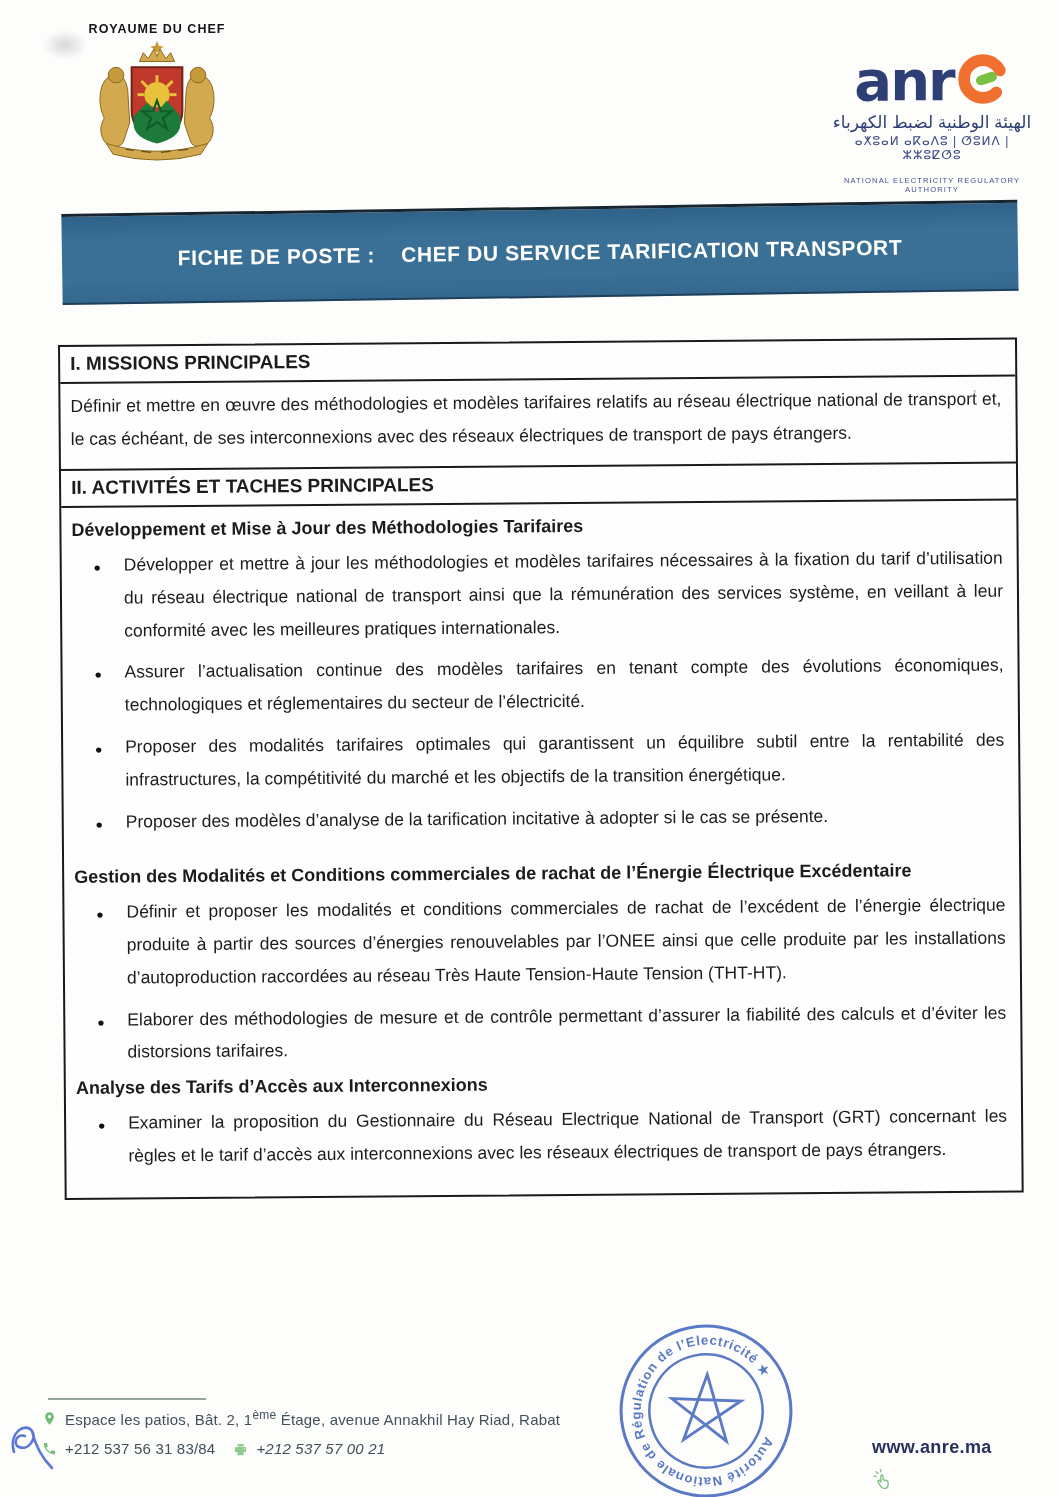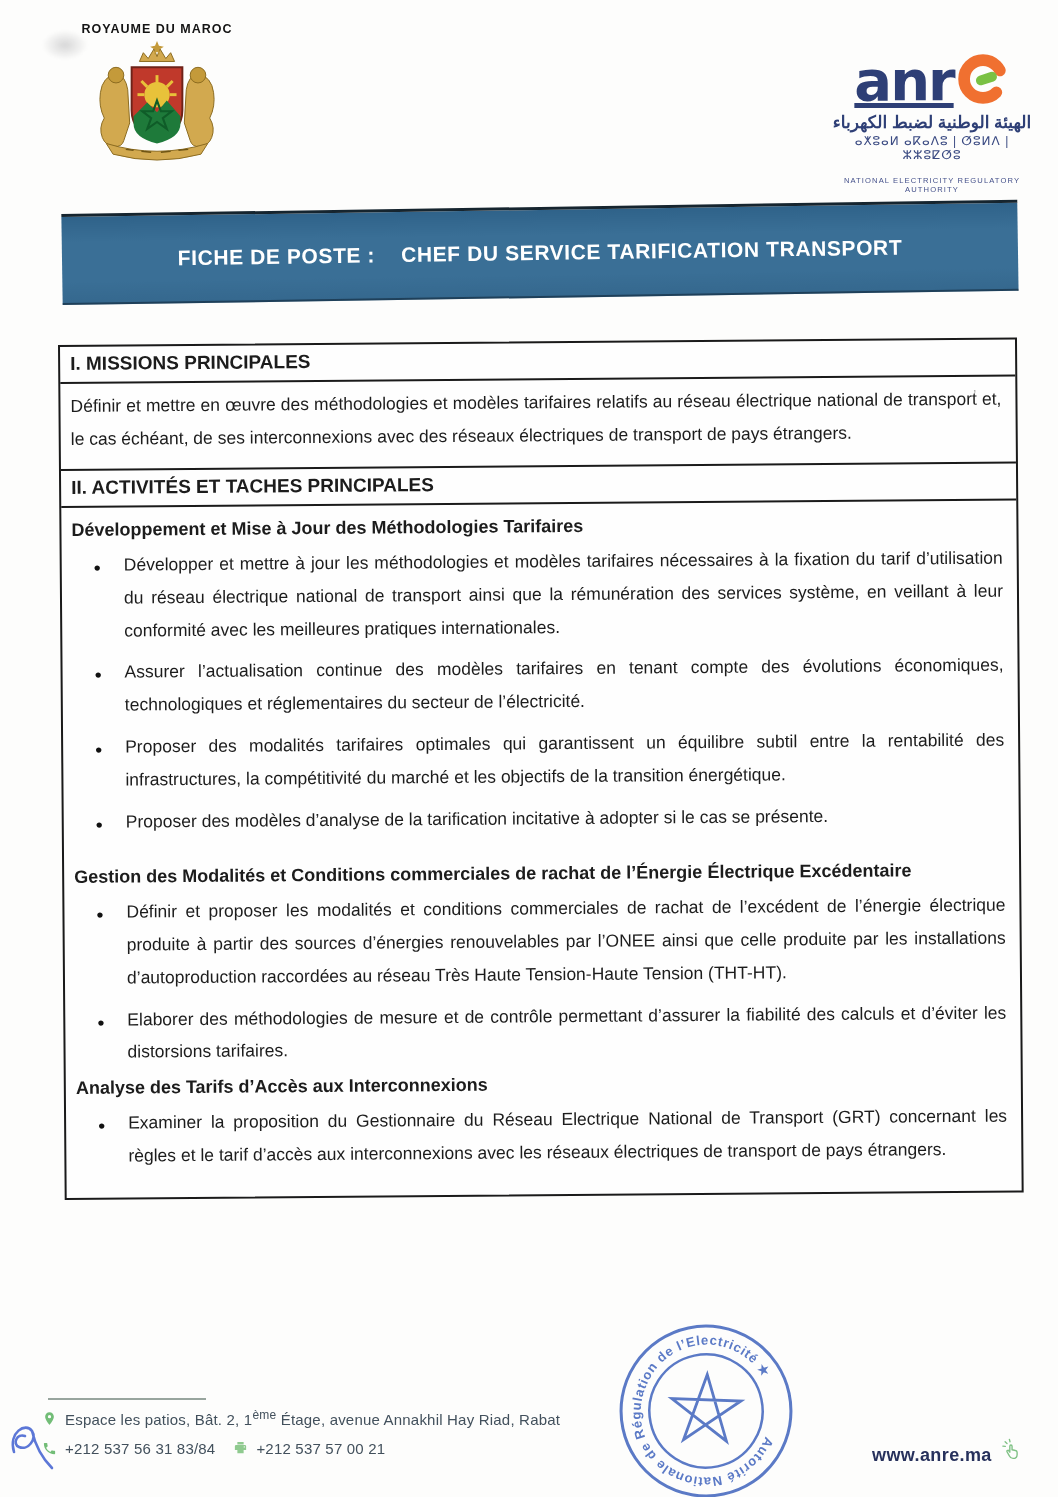--- a/index.html
+++ b/index.html
@@ -14,22 +14,22 @@
   .kingdom{position:absolute;left:62px;top:22px;width:190px;text-align:center;}
   .kingdom-label{font-size:12.5px;font-weight:bold;letter-spacing:1px;color:#141414;}
   .kingdom svg{margin-top:4px;}
   .smudge{position:absolute;left:42px;top:30px;width:46px;height:30px;
     background:radial-gradient(ellipse at center,rgba(120,120,125,.28),rgba(120,120,125,0) 70%);
     filter:blur(1px);}
   
   .anre{position:absolute;left:828px;top:52px;width:208px;text-align:center;}
   .anre-word{display:flex;align-items:center;justify-content:center;gap:2px;}
   .anre-word .txt{font-family:"DejaVu Sans",sans-serif;font-weight:bold;font-size:56px;
-    line-height:1;color:#2e3f76;letter-spacing:-2px;text-decoration:underline;}
-  .anre-arabic{direction:rtl;font-size:17px;font-weight:bold;color:#2e3f76;margin-top:2px;}
+    line-height:1;color:#2e3f76;letter-spacing:-2px;}
+  .anre-arabic{direction:rtl;font-size:17px;font-weight:normal;color:#2e3f76;margin-top:2px;}
   .anre-tifinagh{font-size:12px;color:#3a4a82;margin-top:1px;letter-spacing:1px;}
   .anre-english{font-size:7.6px;color:#44508a;letter-spacing:1.1px;margin-top:14px;}
   
   .banner{position:absolute;left:62px;top:214px;width:956px;height:86px;
     background:linear-gradient(180deg,#2f6289 0%,#3a6f96 30%,#3a6f96 75%,#35688e 100%);
     border-top:3px solid #16252f;border-bottom:2px solid rgba(0,0,0,.35);
     transform:rotate(-0.85deg);transform-origin:left center;
     display:flex;align-items:center;justify-content:center;}
   .banner .label,.banner .title{color:#fff;font-weight:bold;font-size:21px;letter-spacing:.6px;}
   .banner .title{margin-left:26px;}
@@ -54,32 +54,32 @@
   .stamp text{font-family:"Liberation Sans",sans-serif;font-size:13px;font-weight:bold;
     letter-spacing:.8px;fill:#4e6fc2;}
   
   .foot-divider{position:absolute;left:48px;top:1398px;width:158px;height:2px;background:#98a59e;}
   .foot-line{position:absolute;left:42px;display:flex;align-items:center;gap:8px;
     font-size:15px;color:#42505c;letter-spacing:.2px;}
   .foot-address{top:1408px;}
   .foot-phones{top:1440px;}
   .foot-line .ico{display:inline-flex;width:15px;height:15px;}
   sup.etage{font-size:12px;vertical-align:super;}
-  .fax-group{display:flex;align-items:flex-start;gap:8px;margin-left:10px;}
-  .website{position:absolute;left:872px;top:1437px;display:flex;align-items:flex-end;gap:9px;
-    font-size:18px;font-weight:bold;color:#27315c;letter-spacing:.4px;}
+  .fax-group{display:flex;align-items:flex-end;gap:8px;margin-left:10px;font-style:italic;}
+  .website{position:absolute;left:872px;top:1437px;display:flex;align-items:flex-start;gap:9px;
+    font-size:18px;font-weight:bold;color:#27315c;letter-spacing:.4px;flex-direction:column;}
   .scribble{position:absolute;left:4px;top:1416px;}
 </style>
 </head>
 <body>
 
 <div class="smudge"></div>
 
 <div class="kingdom">
-  <div class="kingdom-label">ROYAUME DU MAROC</div>
+  <div class="kingdom-label">ROYAUME DU CHEF</div>
   <span>
     <svg width="158" height="122" viewBox="0 0 160 125">
 
       <path d="M62 22 l4 -9 5 6 6 -10 3 8 3 -8 6 10 5 -6 4 9 z" fill="#d2a94f" stroke="#8a6a1f" stroke-width="1"></path>
       <path d="M78 6 l2 -5 2 5 5 1 -5 3 1 5 -3 -3 -3 3 1 -5 -5 -3 z" fill="#c49a3a"></path>
 
       <path d="M38 34 q-14 4 -16 20 q-2 14 4 26 q-6 10 -2 20 q3 8 12 9 q8 1 10 -6 l6 -18 -2 -34 q-2 -14 -12 -17 z" fill="#d2a94f" stroke="#8a6a1f" stroke-width="1"></path>
       <circle cx="38" cy="36" r="8" fill="#c49a3a" stroke="#8a6a1f" stroke-width="1"></circle>
       <path d="M122 34 q14 4 16 20 q2 14 -4 26 q6 10 2 20 q-3 8 -12 9 q-8 1 -10 -6 l-6 -18 2 -34 q2 -14 12 -17 z" fill="#d2a94f" stroke="#8a6a1f" stroke-width="1"></path>
       <circle cx="122" cy="36" r="8" fill="#c49a3a" stroke="#8a6a1f" stroke-width="1"></circle>

